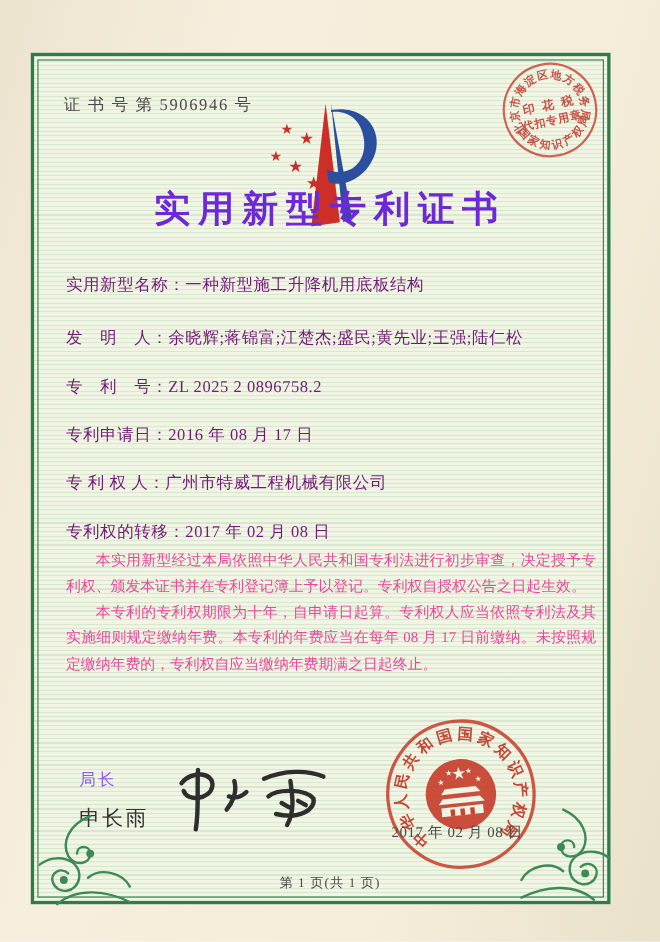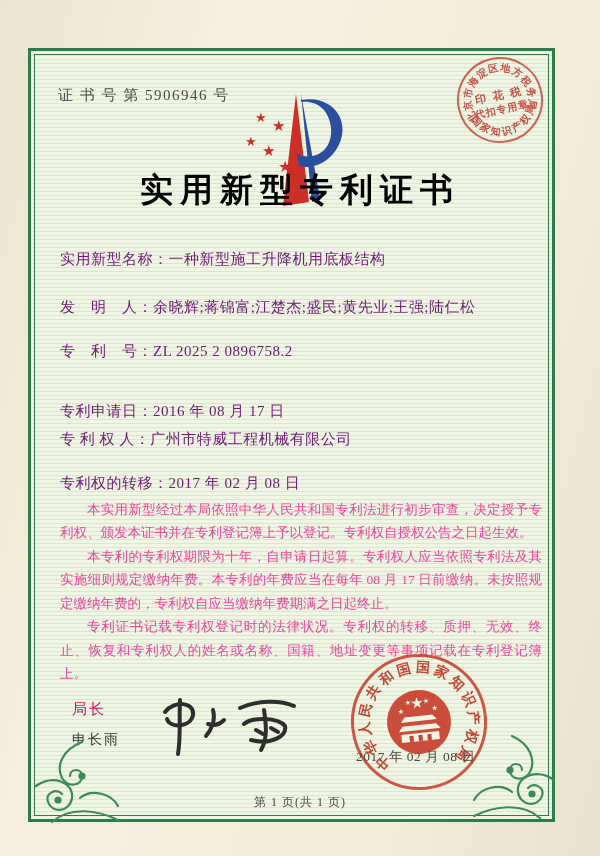--- a/index.html
+++ b/index.html
@@ -19,32 +19,32 @@
   }
   .frame-inner {
     position:absolute; inset:3px; border:1px solid #2e7b4c; pointer-events:none;
   }
   .abs { position:absolute; }
   
   .cert-no { left:58px; top:86px; font-size:15px; color:#4a4a4a; letter-spacing:1.5px; }
   .logo { left:225px; top:86px; width:150px; height:126px; }
   .cert-title {
     left:0; top:168px; width:100%; text-align:center;
-    font-size:33px; font-weight:bold; color:#000000; letter-spacing:7px;
+    font-size:33px; font-weight:bold; color:#6d28d9; letter-spacing:7px;
   }
   
   .field-row { left:60px; width:482px; font-size:15px; color:#701a75; letter-spacing:.5px; white-space:nowrap; }
   .field-row .lbl { display:inline-block; }
   .field-row .val { display:inline-block; }
   
   .body-text { left:60px; top:498px; width:482px; font-size:13.5px; line-height:1.74; color:#ec4899; text-align:justify; }
   .body-text p { text-indent:2em; }
   
-  .sig-title { left:72px; top:700px; font-size:15px; color:#be185d; letter-spacing:2px; }
-  .sig-name  { left:72px; top:731px; font-size:14px; color:#333; letter-spacing:2px; }
+  .sig-title { left:72px; top:700px; font-size:15px; color:#8b5cf6; letter-spacing:2px; }
+  .sig-name  { left:72px; top:731px; font-size:19px; color:#333; letter-spacing:2px; }
   .sig-svg { left:150px; top:688px; }
   
   .footer-page { left:0; top:794px; width:100%; text-align:center; font-size:12px; color:#4a4a4a; letter-spacing:1px; }
   
   .ring-char { position:absolute; left:50%; top:50%; font-weight:bold; }
   .tax-stamp {
     left:457px; top:57px; width:86px; height:86px; border-radius:50%;
     border:2.5px solid rgba(197,60,46,.85); color:#c5453a;
     transform:rotate(-12deg); opacity:.92;
   }
@@ -89,34 +89,33 @@
 
 <div class="abs field-row" style="top:250px">
   <span class="lbl">实用新型名称：</span><span class="val">一种新型施工升降机用底板结构</span>
 </div>
 <div class="abs field-row" style="top:298px">
   <span class="lbl">发　明　人：</span><span class="val">余晓辉;蒋锦富;江楚杰;盛民;黄先业;王强;陆仁松</span>
 </div>
 <div class="abs field-row" style="top:342px">
   <span class="lbl">专　利　号：</span><span class="val">ZL 2025 2 0896758.2</span>
 </div>
-<div class="abs field-row" style="top:402px">
+<div class="abs field-row" style="top:386px">
   <span class="lbl">专利申请日：</span><span class="val">2016 年 08 月 17 日</span>
 </div>
 <div class="abs field-row" style="top:430px">
   <span class="lbl">专 利 权 人：</span><span class="val">广州市特威工程机械有限公司</span>
 </div>
 <div class="abs field-row" style="top:474px">
   <span class="lbl">专利权的转移：</span><span class="val">2017 年 02 月 08 日</span>
 </div>
 
 <div class="abs body-text">
   <p>本实用新型经过本局依照中华人民共和国专利法进行初步审查，决定授予专利权、颁发本证书并在专利登记簿上予以登记。专利权自授权公告之日起生效。</p>
   <p>本专利的专利权期限为十年，自申请日起算。专利权人应当依照专利法及其实施细则规定缴纳年费。本专利的年费应当在每年 08 月 17 日前缴纳。未按照规定缴纳年费的，专利权自应当缴纳年费期满之日起终止。</p>
-  <p>专利证书记载专利权登记时的法律状况。专利权的转移、质押、无效、终止、恢复和专利权人的姓名或名称、国籍、地址变更等事项记载在专利登记簿上。</p>
 </div>
 
 <div class="abs sig-title">局长</div>
 <div class="abs sig-name">申长雨</div>
 <svg class="abs sig-svg" width="170" height="76" viewBox="0 0 170 76" aria-hidden="true">
   <g fill="none" stroke="#2e2e2e" stroke-width="4" stroke-linecap="round" stroke-linejoin="round">
     <path d="M30 12 C29 30 31 48 28 66"></path>
     <path d="M15 24 C24 12 45 14 43 27 C41 39 20 41 17 31"></path>
     <path d="M63 22 C66 32 61 42 56 48"></path>
     <path d="M58 36 C64 38 70 36 74 32"></path>

